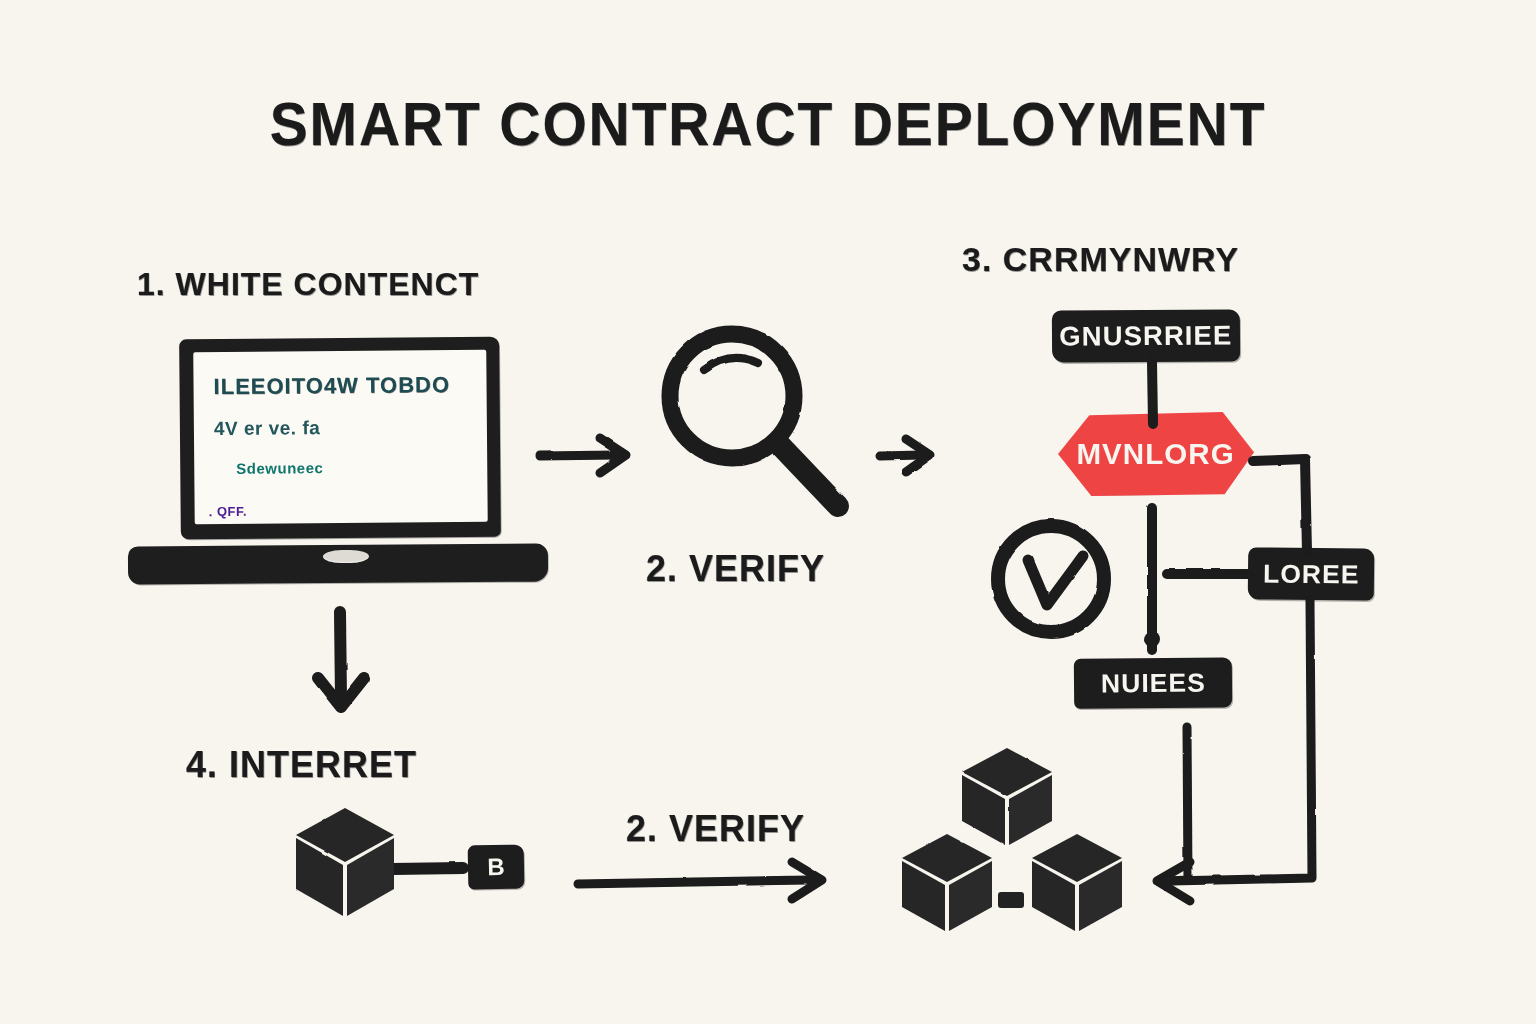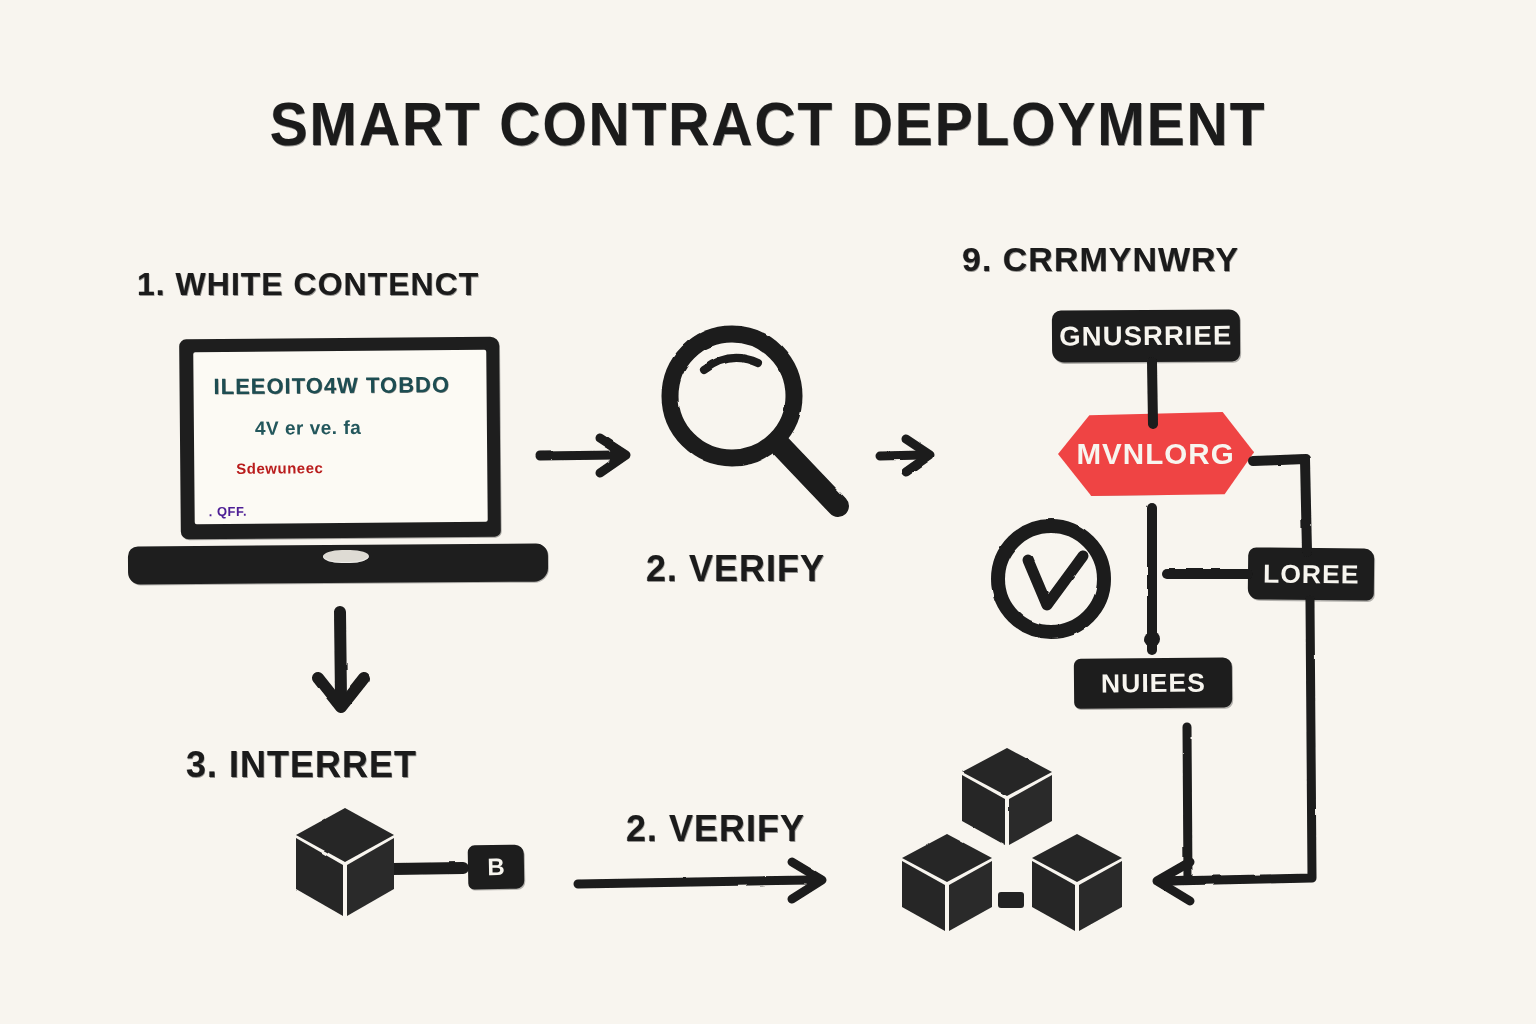--- a/index.html
+++ b/index.html
@@ -48,22 +48,22 @@
     background:#fcfaf4;
     border-radius:2px;
     overflow:hidden;
   }
   .code-line{
     position:absolute;font-weight:bold;white-space:nowrap;
     font-family:"Liberation Sans", sans-serif;
   }
   #code-1{left:20px;top:22px;font-size:22px;color:#1d4d52;letter-spacing:1px;
           text-shadow:0.5px 0.5px 0 rgba(20,20,20,.5);}
-  #code-2{left:20px;top:66px;font-size:19px;color:#23575c;letter-spacing:0.5px;margin-left:41px;}
-  #code-3{left:42px;top:108px;font-size:15px;color:#b91c1c;letter-spacing:0.5px;}
+  #code-2{left:20px;top:66px;font-size:19px;color:#23575c;letter-spacing:0.5px;}
+  #code-3{left:42px;top:108px;font-size:15px;color:#0f766e;letter-spacing:0.5px;}
   #code-4{left:14px;top:152px;font-size:13px;color:#4c1d95;letter-spacing:0.5px;}
   #laptop-base{
     position:absolute;left:0;top:207px;width:420px;height:38px;
     background:#1e1e1e;
     border-radius:10px 12px 14px 12px;
     transform:rotate(-0.4deg);
     box-shadow:0.8px 1px 0 rgba(20,20,20,.3);
   }
   #laptop-trackpad{
     position:absolute;left:195px;top:5px;width:46px;height:13px;
@@ -127,36 +127,36 @@
         <div class="code-line" id="code-4">. QFF.</div>
       </div>
     </div>
     <div id="laptop-base">
       <div id="laptop-trackpad"></div>
     </div>
   </div>
 
   <div class="ink" id="label-step2">2. VERIFY</div>
 
-  <div class="ink" id="label-step5">9. CRRMYNWRY</div>
+  <div class="ink" id="label-step5">3. CRRMYNWRY</div>
 
   <div class="flow-box" id="box-queries">
     <span>GNUSRRIEE</span>
   </div>
   <div class="flow-box" id="box-diamond">
     <span>MVNLORG</span>
   </div>
   <div class="flow-box" id="box-loree">
     <span>LOREE</span>
   </div>
   <div class="flow-box" id="box-nules">
     <span>NUIEES</span>
   </div>
 
-  <div class="ink" id="label-step4-internet">3. INTERRET</div>
+  <div class="ink" id="label-step4-internet">4. INTERRET</div>
   <div class="ink" id="label-step4-verify">2. VERIFY</div>
 
   <div id="chip-b">
     <span>B</span>
   </div>
 
   <svg id="vector" viewBox="0 0 1536 1024">
     <defs>
       <filter id="rough" x="-20%" y="-20%" width="140%" height="140%">
         <feTurbulence type="fractalNoise" baseFrequency="0.045" numOctaves="2" seed="7" result="n"></feTurbulence>

